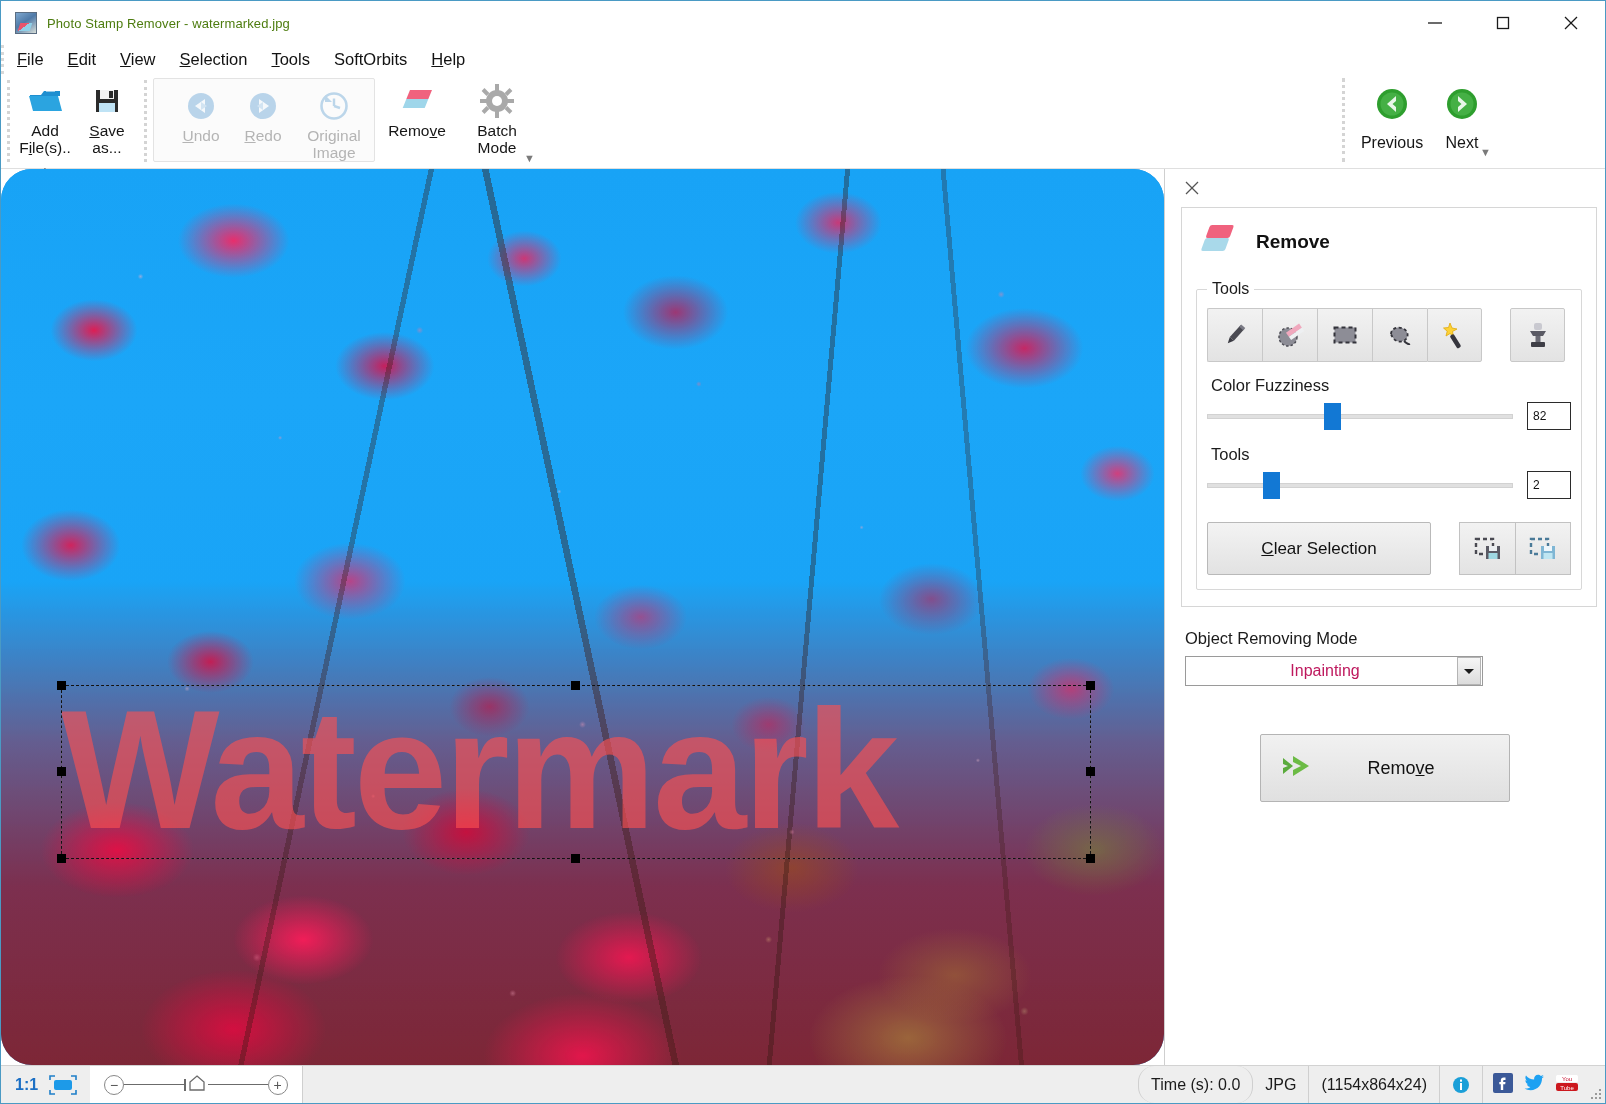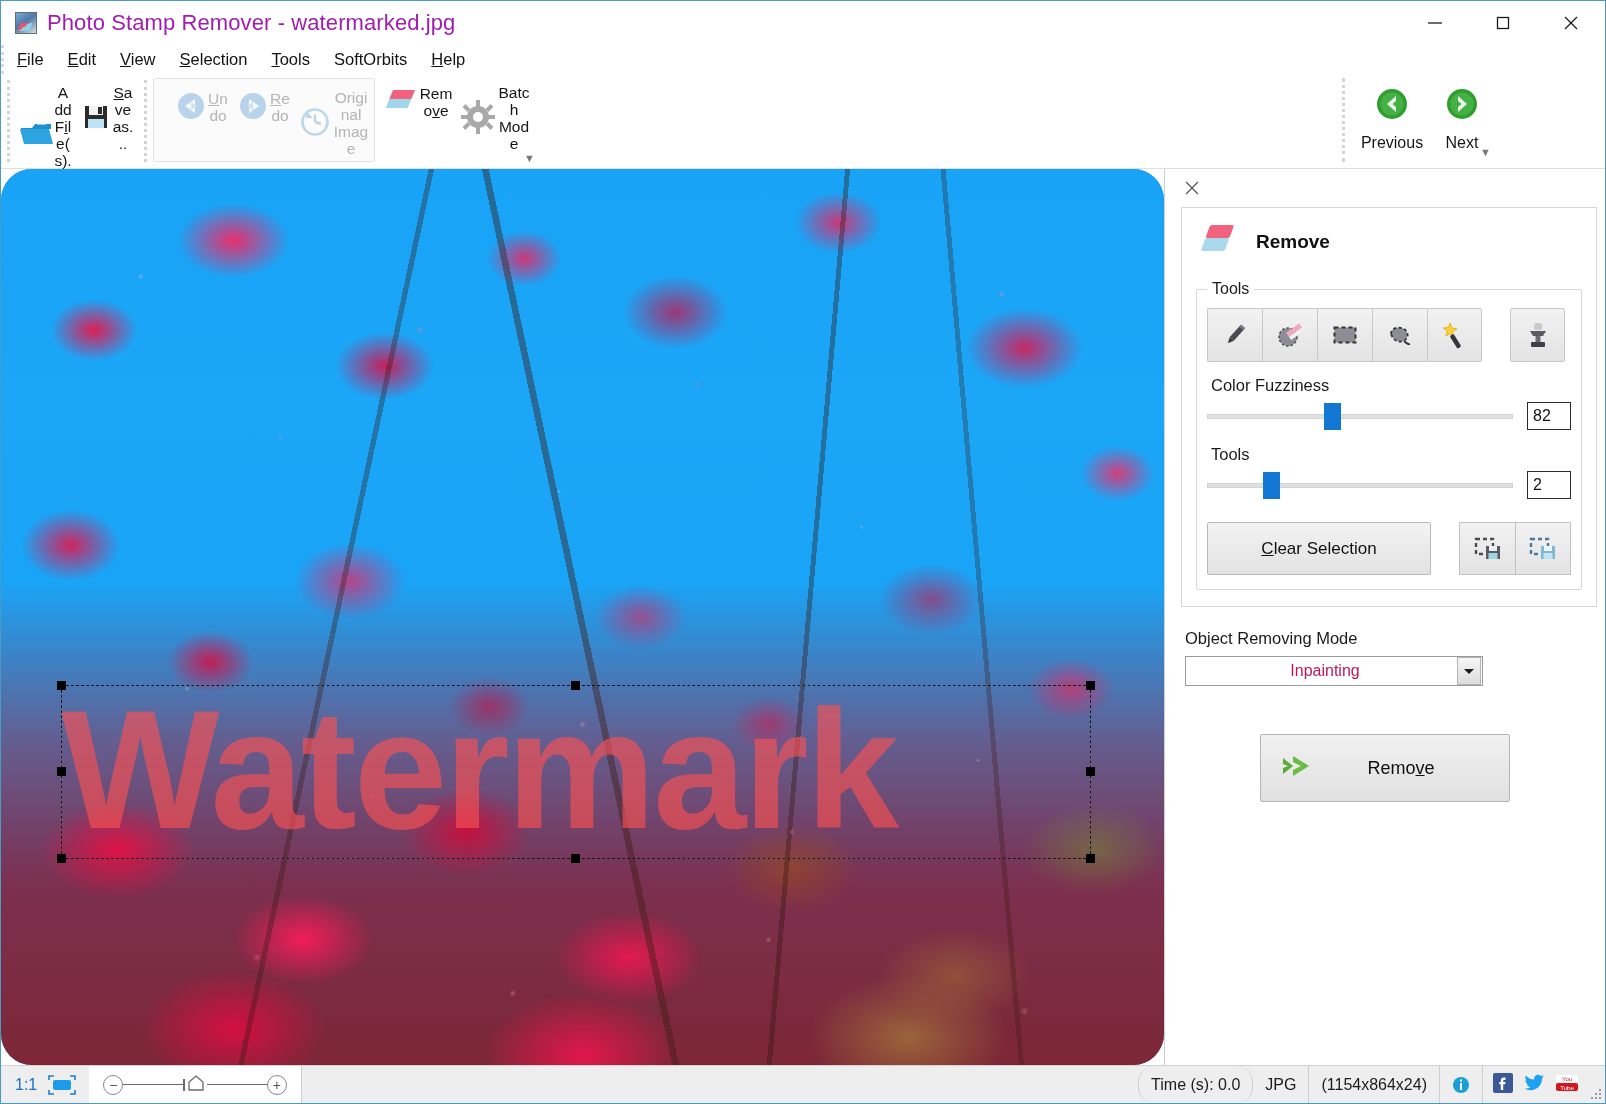--- a/index.html
+++ b/index.html
@@ -30,21 +30,21 @@
     border: 1px solid #5a6d82;
     position: relative; flex: 0 0 22px;
   }
   .title-icon::after {
     content: ""; position: absolute; left: 3px; bottom: 2px;
     width: 12px; height: 8px;
     background: linear-gradient(135deg,#e8556d 0%, #e8556d 45%, #8fd0e8 45%, #8fd0e8 100%);
     transform: skewX(-18deg);
   }
   .title-text {
-    font-size: 22px; color: #a21caf; letter-spacing: 0.1px;
+    font-size: 13px; color: #4d7c0f; letter-spacing: 0.1px;
   }
   .win-controls { position: absolute; right: 0; top: 0; height: 44px; display: flex; }
   .win-btn {
     width: 68px; height: 44px;
     display: flex; align-items: center; justify-content: center;
     background: transparent; border: none; cursor: default;
   }
   .win-btn svg { display: block; }
 
   
@@ -73,21 +73,21 @@
     width: 0; border-left: 3px dotted #d4d4d4;
     margin: 6px 4px 6px 6px;
   }
   .rib-group { display: flex; align-items: flex-start; padding-top: 6px; }
   .rib-group.boxed {
     border: 1px solid #e3e3e3; background: #fbfbfb;
     margin: 4px 2px 6px 2px; border-radius: 2px; padding-left: 16px;
   }
   .rib-btn {
     width: 62px; min-width: 52px;
-    display: flex; flex-direction: row; align-items: center;
+    display: flex; flex-direction: column; align-items: center;
     padding: 2px 4px 0 4px; cursor: default;
   }
   .rib-btn .ico { height: 38px; display: flex; align-items: center; justify-content: center; }
   .rib-btn .lbl {
     font-size: 15.5px; line-height: 17px; text-align: center;
     color: #161616; margin-top: 2px; word-break: break-word;
   }
   .rib-btn.disabled .lbl { color: #b4b4b4; }
   .rib-btn.wide { width: 80px; }
   .rib-dropdown-arrow {
@@ -264,21 +264,21 @@
     position: absolute; left: 0; right: 0; top: 13px; height: 5px;
     background: #e0e0e0; border: 1px solid #d2d2d2;
   }
   .slider .thumb {
     position: absolute; top: 2px; width: 17px; height: 27px;
     background: #1278d4;
   }
   .spin {
     width: 44px; height: 28px;
     border: 1px solid #2b2b2b; background: #fff;
-    font-size: 16px; color: #111;
+    font-size: 12px; color: #111;
     display: flex; align-items: center; padding-left: 5px;
   }
 
   .action-row { display: flex; align-items: center; margin-top: 22px; }
   .clear-btn {
     flex: 1 1 auto; height: 53px;
     background: linear-gradient(180deg,#f3f3f3,#e2e2e2);
     border: 1px solid #b9b9b9; border-radius: 2px;
     font-size: 17px; color: #111;
     display: flex; align-items: center; justify-content: center; cursor: default;
@@ -322,21 +322,21 @@
 
   
   .statusbar {
     height: 38px; flex: 0 0 38px;
     background: #eeeeee;
     border-top: 1px solid #d2d2d2;
     display: flex; align-items: stretch;
     font-size: 16px; color: #1b1b1b;
   }
   .sb-cell { display: flex; align-items: center; padding: 0 12px; border-right: 1px solid #cfcfcf; }
-  .sb-zoom-ratio { font-weight: normal; color: #1b6fc4; padding: 0 10px 0 14px; display:flex; align-items:center; }
+  .sb-zoom-ratio { font-weight: bold; color: #1b6fc4; padding: 0 10px 0 14px; display:flex; align-items:center; }
   .sb-fit { display: flex; align-items: center; padding-right: 12px; }
   .sb-slider {
     display: flex; align-items: center; gap: 0; padding: 0 14px;
     background: #ffffff; border-right: 1px solid #cfcfcf;
   }
   .zcircle {
     width: 20px; height: 20px; border-radius: 50%; border: 1.5px solid #888;
     display: flex; align-items: center; justify-content: center;
     font-size: 14px; color: #555; cursor: default; background: #fff;
   }

